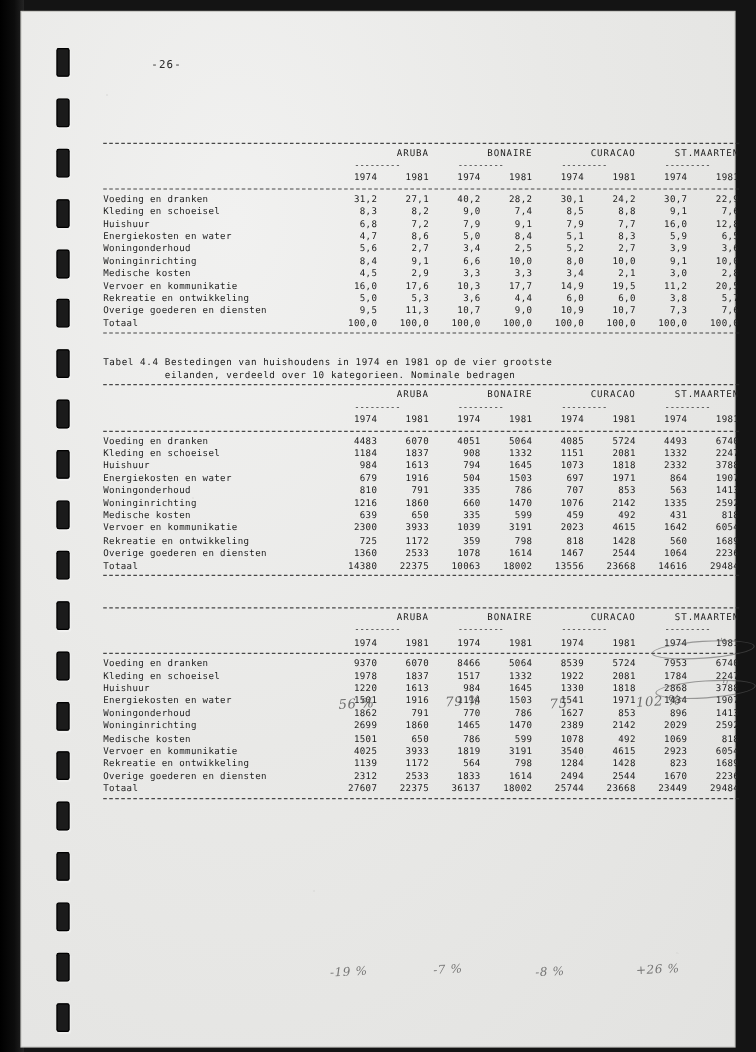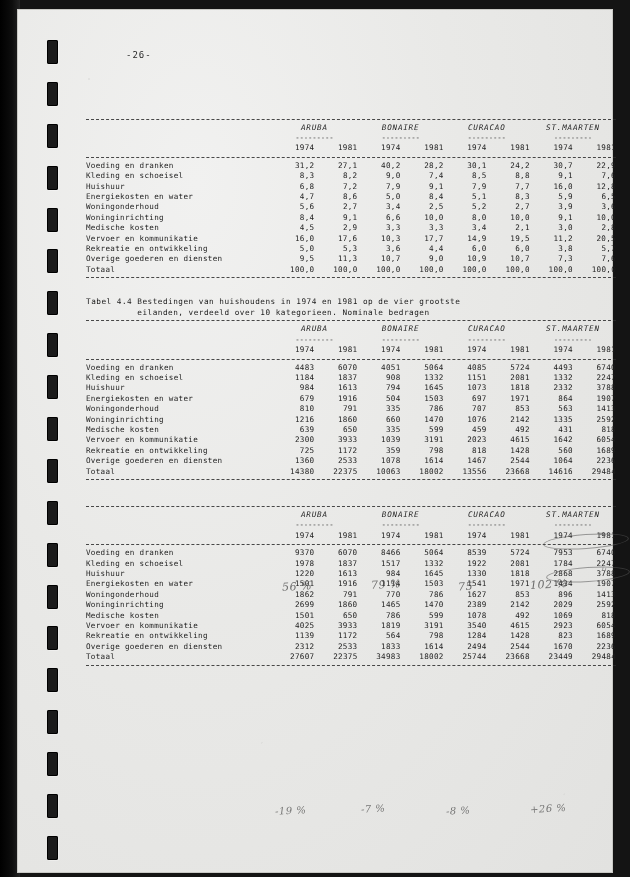--- a/index.html
+++ b/index.html
@@ -143,25 +143,24 @@
   }
   td.num, th.num {
     text-align: right;
     width: 43px;
     padding-left: 0px;
   }
   
   td.grp, th.grp { padding-left: 8px; }
 
   th.island {
-    text-align: center;
+    text-align: right;
     font-weight: normal;
     letter-spacing: .8px;
     padding-bottom: 0px;
-    font-style: italic;
   }
   .dashcell {
     text-align: center;
     color: #2b2b2b;
     letter-spacing: -.2px;
     font-size: 7.4px;
     line-height: 7px;
   }
   tr.yearrow td, tr.yearrow th { padding-bottom: 1px; }
   tr.total td { letter-spacing: .3px; }
@@ -360,21 +359,21 @@
           <tbody><tr><td class="lbl">Voeding en dranken</td><td class="num grp">9370</td><td class="num">6070</td><td class="num grp">8466</td><td class="num">5064</td><td class="num grp">8539</td><td class="num">5724</td><td class="num grp">7953</td><td class="num">6740</td></tr>
           <tr><td class="lbl">Kleding en schoeisel</td><td class="num grp">1978</td><td class="num">1837</td><td class="num grp">1517</td><td class="num">1332</td><td class="num grp">1922</td><td class="num">2081</td><td class="num grp">1784</td><td class="num">2247</td></tr>
           <tr><td class="lbl">Huishuur</td><td class="num grp">1220</td><td class="num">1613</td><td class="num grp">984</td><td class="num">1645</td><td class="num grp">1330</td><td class="num">1818</td><td class="num grp">2868</td><td class="num">3788</td></tr>
           <tr><td class="lbl">Energiekosten en water</td><td class="num grp">1501</td><td class="num">1916</td><td class="num grp">1114</td><td class="num">1503</td><td class="num grp">1541</td><td class="num">1971</td><td class="num grp">1434</td><td class="num">1907</td></tr>
           <tr><td class="lbl">Woningonderhoud</td><td class="num grp">1862</td><td class="num">791</td><td class="num grp">770</td><td class="num">786</td><td class="num grp">1627</td><td class="num">853</td><td class="num grp">896</td><td class="num">1413</td></tr>
           <tr><td class="lbl">Woninginrichting</td><td class="num grp">2699</td><td class="num">1860</td><td class="num grp">1465</td><td class="num">1470</td><td class="num grp">2389</td><td class="num">2142</td><td class="num grp">2029</td><td class="num">2592</td></tr>
           <tr><td class="lbl">Medische kosten</td><td class="num grp">1501</td><td class="num">650</td><td class="num grp">786</td><td class="num">599</td><td class="num grp">1078</td><td class="num">492</td><td class="num grp">1069</td><td class="num">818</td></tr>
           <tr><td class="lbl">Vervoer en kommunikatie</td><td class="num grp">4025</td><td class="num">3933</td><td class="num grp">1819</td><td class="num">3191</td><td class="num grp">3540</td><td class="num">4615</td><td class="num grp">2923</td><td class="num">6054</td></tr>
           <tr><td class="lbl">Rekreatie en ontwikkeling</td><td class="num grp">1139</td><td class="num">1172</td><td class="num grp">564</td><td class="num">798</td><td class="num grp">1284</td><td class="num">1428</td><td class="num grp">823</td><td class="num">1689</td></tr>
           <tr><td class="lbl">Overige goederen en diensten</td><td class="num grp">2312</td><td class="num">2533</td><td class="num grp">1833</td><td class="num">1614</td><td class="num grp">2494</td><td class="num">2544</td><td class="num grp">1670</td><td class="num">2236</td></tr>
-          <tr class="total"><td class="lbl">Totaal</td><td class="num grp">27607</td><td class="num">22375</td><td class="num grp">34983</td><td class="num">18002</td><td class="num grp">25744</td><td class="num">23668</td><td class="num grp">23449</td><td class="num">29484</td></tr>
+          <tr class="total"><td class="lbl">Totaal</td><td class="num grp">27607</td><td class="num">22375</td><td class="num grp">36137</td><td class="num">18002</td><td class="num grp">25744</td><td class="num">23668</td><td class="num grp">23449</td><td class="num">29484</td></tr>
         </tbody></table>
         <div class="rule"></div>
       </div>
 
     </div>
 
     <div class="hand" style="left:264px; top:570px;">56 %</div>
     <div class="hand" style="left:353px; top:568px;">79 %</div>
     <div class="hand" style="left:440px; top:570px;">75</div>
     <div class="hand" style="left:512px; top:568px;">102 %</div>

